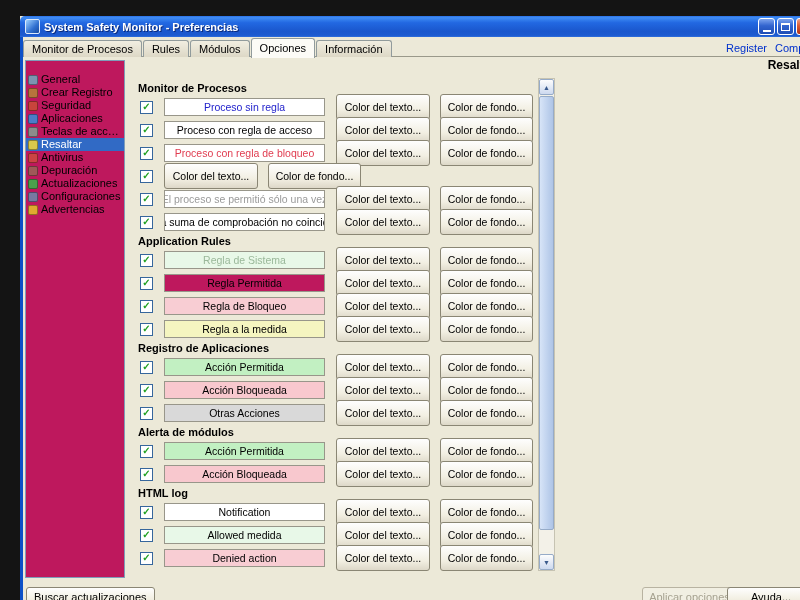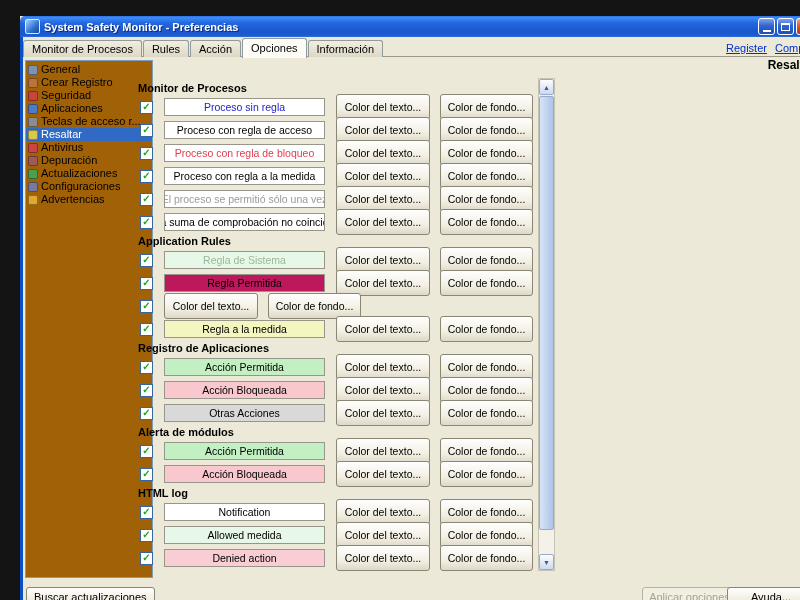--- a/index.html
+++ b/index.html
@@ -28,29 +28,29 @@
 
   
   .tabbar{position:absolute;left:3px;top:23px;right:3px;height:18px;z-index:5;}
   .tab-underline{position:absolute;left:0;right:0;bottom:0;height:1px;background:#9a998a;}
   .tabs{position:absolute;left:0;bottom:0;display:flex;align-items:flex-end;}
   .tab{height:16px;line-height:16px;padding:0 8px;margin-right:1px;white-space:nowrap;
     border:1px solid #919b9c;border-bottom:none;border-radius:3px 3px 0 0;
     background:linear-gradient(#f1eee1,#ddd8c6);position:relative;z-index:1;cursor:default;}
   .tab.selected{height:19px;line-height:18px;background:#fcfbf6;z-index:3;bottom:-1px;}
   .links{position:absolute;left:703px;bottom:3px;width:92px;overflow:hidden;white-space:nowrap;}
-  .link{color:#0030cc;text-decoration:underline;margin-left:8px;cursor:pointer;}
+  .link{color:#0030cc;margin-left:8px;cursor:pointer;}
   .link:first-child{margin-left:0;}
 
   
   .page-title{position:absolute;top:42px;right:5px;font-weight:bold;font-size:12px;z-index:4;}
 
   
-  .sidebar{position:absolute;left:5px;top:44px;width:128px;height:518px;background:#a16207;
-    border:1px solid #7f9db9;box-sizing:border-box;overflow:hidden;padding-top:2px;}
+  .sidebar{position:absolute;left:5px;top:44px;width:100px;height:518px;background:#be185d;
+    border:1px solid #7f9db9;box-sizing:border-box;overflow:hidden;padding-top:12px;}
   .side-item{display:flex;align-items:center;height:13px;padding-left:2px;white-space:nowrap;
     overflow:hidden;cursor:default;}
   .side-item.selected{background:#316ac5;color:#fff;}
   .side-icon{flex:none;width:10px;height:10px;margin-right:3px;border-radius:2px;
     border:1px solid rgba(0,0,0,.35);box-sizing:border-box;}
   .side-label{font-size:11px;line-height:13px;overflow:hidden;text-overflow:ellipsis;}
 
   
   .panel{position:absolute;left:112px;top:60px;width:423px;height:497px;overflow:hidden;}
   .sections{position:absolute;left:0;top:0;right:17px;padding-top:4px;}
@@ -104,21 +104,21 @@
           <span>×</span>
         </button>
     </div>
   </div>
 
   <div class="tabbar">
     <div class="tab-underline"></div>
     <div class="tabs">
         <div class="tab">Monitor de Procesos</div>
         <div class="tab">Rules</div>
-        <div class="tab">Acción</div>
+        <div class="tab">Módulos</div>
         <div class="tab selected">Opciones</div>
         <div class="tab">Información</div>
       </div>
     <div class="links">
       <span class="link">Register</span><span class="link">Comprar ahora</span>
     </div>
   </div>
 
   <div class="page-title">Resaltar</div>
 
@@ -186,21 +186,20 @@
             <button class="xp-btn row-btn bg">Color de fondo...</button>
           </div>
           <div class="row">
             <span class="checkbox checked">✓</span>
             <span class="label-box" style="color: rgb(224, 60, 80); background: rgb(255, 255, 255);">Proceso con regla de bloqueo</span>
             <button class="xp-btn row-btn">Color del texto...</button>
             <button class="xp-btn row-btn bg">Color de fondo...</button>
           </div>
           <div class="row">
             <span class="checkbox checked">✓</span>
-            <span class="label-box" style="color: rgb(0, 0, 0); background: rgb(255, 255, 255);">Proceso con regla a la medida</span>
             <button class="xp-btn row-btn">Color del texto...</button>
             <button class="xp-btn row-btn bg">Color de fondo...</button>
           </div>
           <div class="row">
             <span class="checkbox checked">✓</span>
             <span class="label-box" style="color: rgb(154, 154, 154); background: rgb(255, 255, 255);">El proceso se permitió sólo una vez</span>
             <button class="xp-btn row-btn">Color del texto...</button>
             <button class="xp-btn row-btn bg">Color de fondo...</button>
           </div>
           <div class="row">
@@ -219,20 +218,21 @@
             <button class="xp-btn row-btn bg">Color de fondo...</button>
           </div>
           <div class="row">
             <span class="checkbox checked">✓</span>
             <span class="label-box" style="color: rgb(0, 0, 0); background: #be185d;">Regla Permitida</span>
             <button class="xp-btn row-btn">Color del texto...</button>
             <button class="xp-btn row-btn bg">Color de fondo...</button>
           </div>
           <div class="row">
             <span class="checkbox checked">✓</span>
+            <span class="label-box" style="color: rgb(0, 0, 0); background: rgb(248, 205, 211);">Regla de Bloqueo</span>
             <button class="xp-btn row-btn">Color del texto...</button>
             <button class="xp-btn row-btn bg">Color de fondo...</button>
           </div>
           <div class="row">
             <span class="checkbox checked">✓</span>
             <span class="label-box" style="color: rgb(0, 0, 0); background: rgb(245, 245, 192);">Regla a la medida</span>
             <button class="xp-btn row-btn">Color del texto...</button>
             <button class="xp-btn row-btn bg">Color de fondo...</button>
           </div>
         </div>

